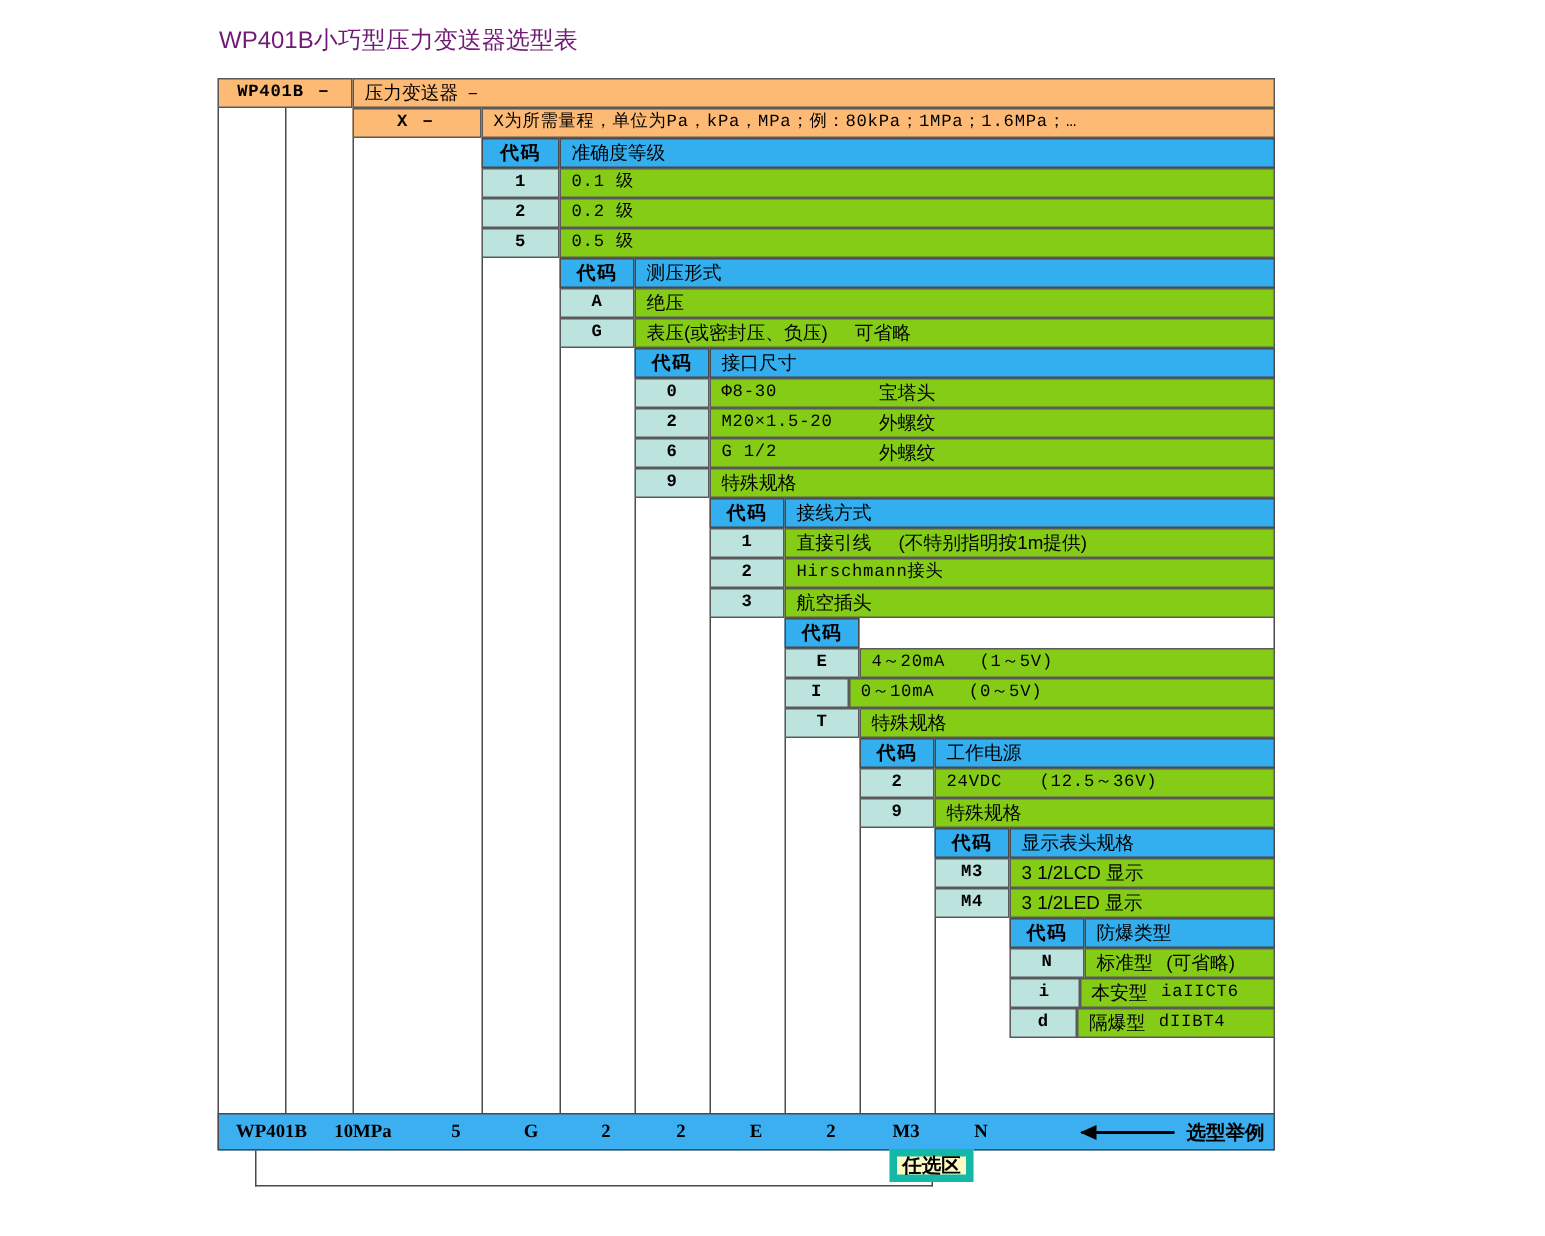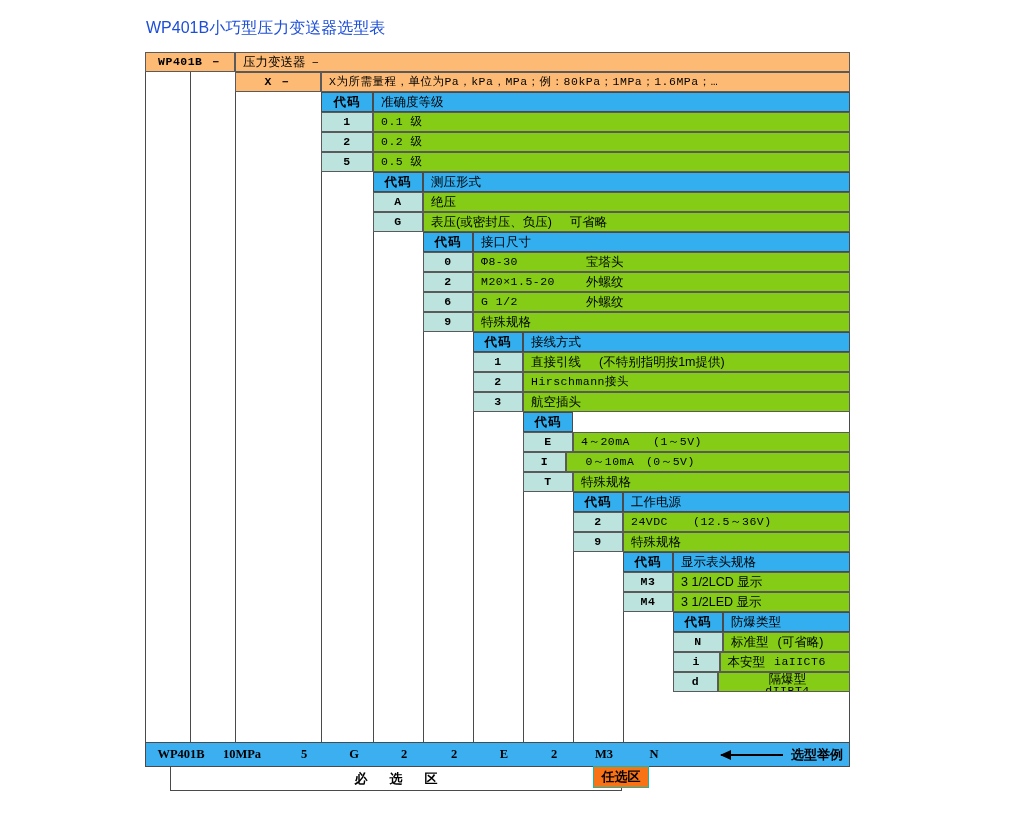--- a/index.html
+++ b/index.html
@@ -9,21 +9,21 @@
     font-family:"Liberation Sans","DejaVu Sans",sans-serif;
     color:#000000;
     overflow:hidden;
   }
   #page{position:relative;width:1030px;height:824px;}
 
   
   .page-title{
     position:absolute;left:146px;top:18px;
     font-size:16px;line-height:20px;
-    color:#1d4ed8;
+    color:#701a75;
     letter-spacing:0px;
     white-space:nowrap;
   }
 
   
   .chart{
     position:absolute;left:145px;top:52px;
     width:705px;height:680px;
   }
 
@@ -116,22 +116,22 @@
   .bracket-label{
     position:absolute;
     font-size:13px;font-weight:700;
     white-space:nowrap;
     text-align:center;
     font-family:"Liberation Sans","DejaVu Sans",sans-serif;
   }
   .lbl-must{letter-spacing:22px;text-indent:22px;}
   .box-label{
     position:absolute;
-    border:1px solid #14b8a6;
-    background:#f97316;
+    border:5px solid #14b8a6;
+    background:#fef9c3;
     box-sizing:border-box;
     display:flex;align-items:center;justify-content:center;
     font-size:13px;font-weight:700;
     font-family:"Liberation Sans","DejaVu Sans",sans-serif;
     white-space:nowrap;
   }
 </style>
 </head>
 <body>
 
@@ -321,21 +321,21 @@
         </div>
       <div class="cell desc" style="width:277px;">
         <span class="mono" style="display:inline-block;width:72px;">4～20mA</span>
           <span class="mono">(1～5V)</span>
       </div>
     </div>
     <div class="row opt" style="left:378px;top:400px;width:327px;">
       <div class="cell code" style="width:50px;">
           <span class="mono">I</span>
         </div>
-      <div class="cell desc" style="width:332px;text-align:center;">
+      <div class="cell desc" style="width:332px;">
         <span class="mono" style="display:inline-block;width:72px;">0～10mA</span>
           <span class="mono">(0～5V)</span>
       </div>
     </div>
     <div class="row opt" style="left:378px;top:420px;width:327px;">
       <div class="cell code" style="width:50px;">
           <span class="mono">T</span>
         </div>
       <div class="cell desc" style="width:277px;">
           <span class="cn">特殊规格</span>
@@ -418,21 +418,21 @@
       <div class="cell desc" style="width:140px;">
         <span class="cn">本安型</span>
           <span class="sp-s"></span>
           <span class="mono">iaIICT6</span>
       </div>
     </div>
     <div class="row opt" style="left:528px;top:620px;width:177px;">
       <div class="cell code" style="width:50px;">
           <span class="mono">d</span>
         </div>
-      <div class="cell desc" style="width:146px;flex-direction:column;">
+      <div class="cell desc" style="width:146px;">
         <span class="cn">隔爆型</span>
           <span class="sp-s"></span>
           <span class="mono">dIIBT4</span>
       </div>
     </div>
 
   </div>
 
   <div class="example-row">
     <div class="ex-cell" style="left:0px;   width:70px;">
@@ -465,17 +465,16 @@
     <div class="ex-cell" style="left:490px; width:36px;">
         <span>N</span>
       </div>
     <div class="ex-note">
       <span class="arrow"></span>
       <span>选型举例</span>
     </div>
   </div>
 
   <div class="bracket" style="left:170px;top:767px;width:452px;"></div>
-  <div class="bracket-label lbl-must" style="left:170px;top:770px;width:452px;">必选区</div>
 
   <div class="box-label" style="left:593px;top:766px;width:56px;height:22px;">任选区</div>
 
 </div>
 
 </body></html>

